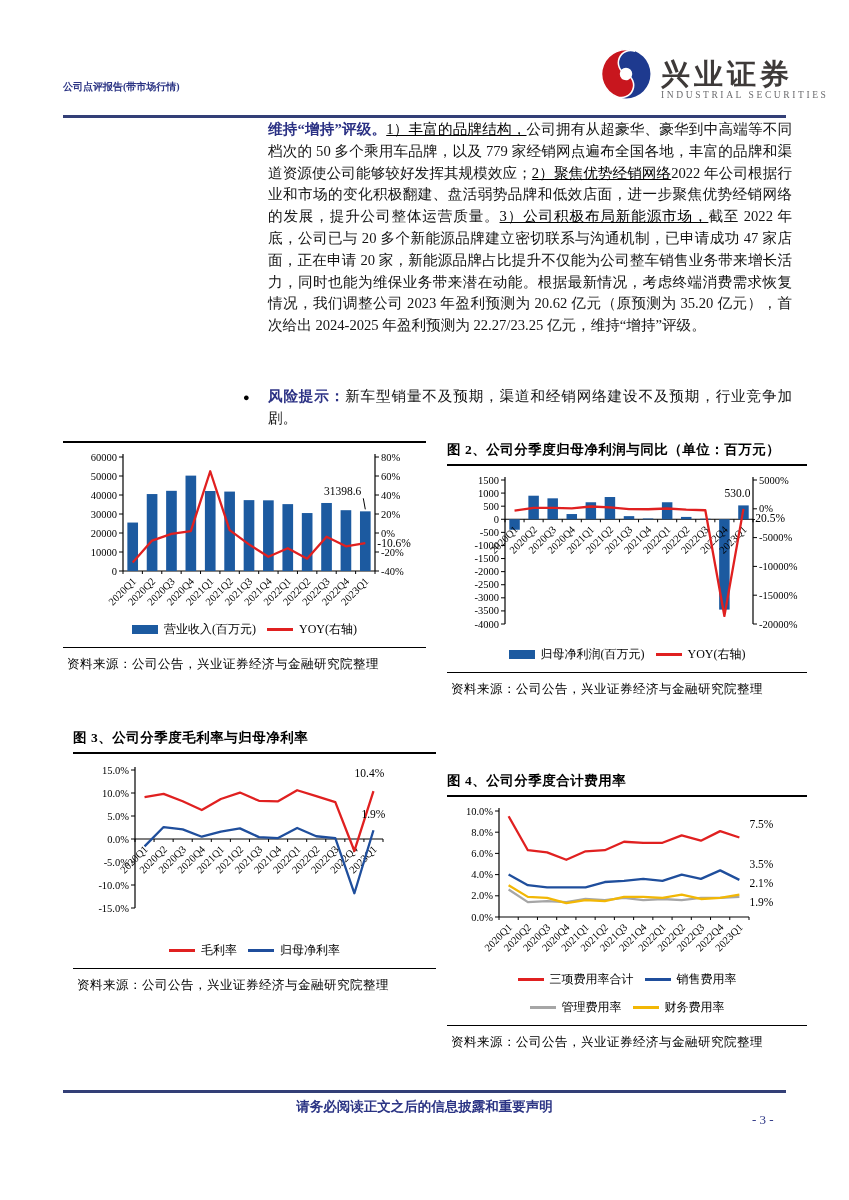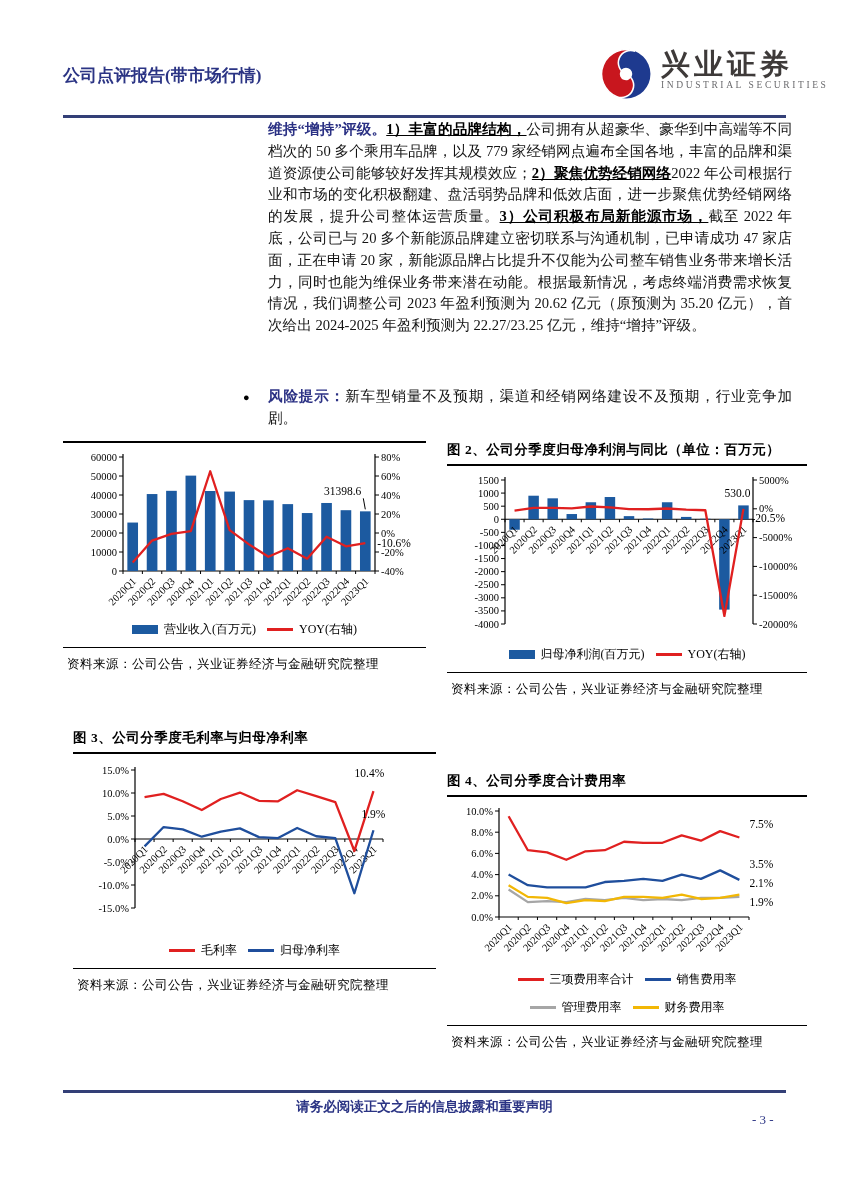--- a/index.html
+++ b/index.html
@@ -1,29 +1,29 @@
 <!DOCTYPE html>
 <html><head>
 <meta charset="utf-8">
 <style>
   html,body{margin:0;padding:0;background:#fff;}
   .page{position:relative;width:849px;height:1200px;background:#fff;overflow:hidden;
         font-family:"Liberation Serif","DejaVu Serif",serif;color:#131313;}
   
-  .header-title{position:absolute;left:63px;top:64px;font-size:17px;font-weight:bold;color:#2B3484;}
-  .logo{position:absolute;left:600px;top:48px;display:flex;align-items:flex-start;gap:9px;}
+  .header-title{position:absolute;left:63px;top:80px;font-size:10px;font-weight:bold;color:#2B3484;}
+  .logo{position:absolute;left:600px;top:48px;display:flex;align-items:flex-end;gap:9px;}
   .logo-text{display:flex;flex-direction:column;align-items:flex-start;}
   .brand-name{font-size:29px;font-weight:bold;color:#3E3A39;letter-spacing:4px;line-height:32px;white-space:nowrap;}
   .brand-sub{font-size:9.5px;color:#6b6b6e;letter-spacing:2.6px;white-space:nowrap;}
   .header-rule{position:absolute;left:63px;top:115px;width:723px;height:2.5px;background:#333F77;}
   
   .body-text{position:absolute;left:268px;top:119px;width:524px;font-size:14.6px;line-height:21.8px;
              text-align:justify;color:#131313;}
   .seg-blue{color:#2B3184;font-weight:bold;}
-  .seg-bu{font-weight:bold;text-decoration:underline;color:#000;}
+  .seg-bu{font-weight:normal;text-decoration:underline;color:#000;}
   .bullet-row{position:absolute;left:243px;top:386px;width:549px;display:flex;align-items:flex-start;}
   .bullet-dot{width:25px;font-size:11px;line-height:22px;color:#000;}
   .bullet-body{width:524px;font-size:14.6px;line-height:21.8px;text-align:justify;}
   
   .panel{position:absolute;}
   .p1{left:63px;top:441px;width:363px;}
   .p2{left:447px;top:441px;width:360px;}
   .p3{left:73px;top:729px;width:363px;}
   .p4{left:447px;top:772px;width:360px;}
   .chart-title{font-size:13.5px;font-weight:bold;color:#000;padding-bottom:5px;letter-spacing:0.5px;}

